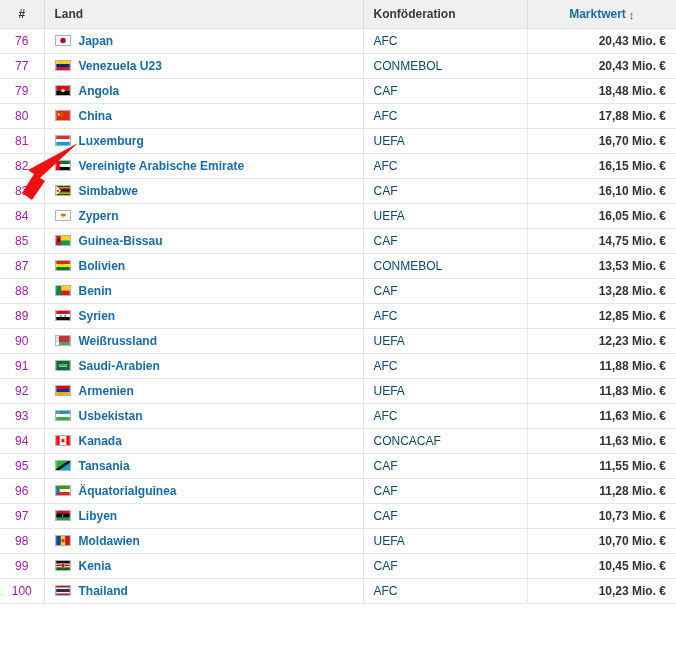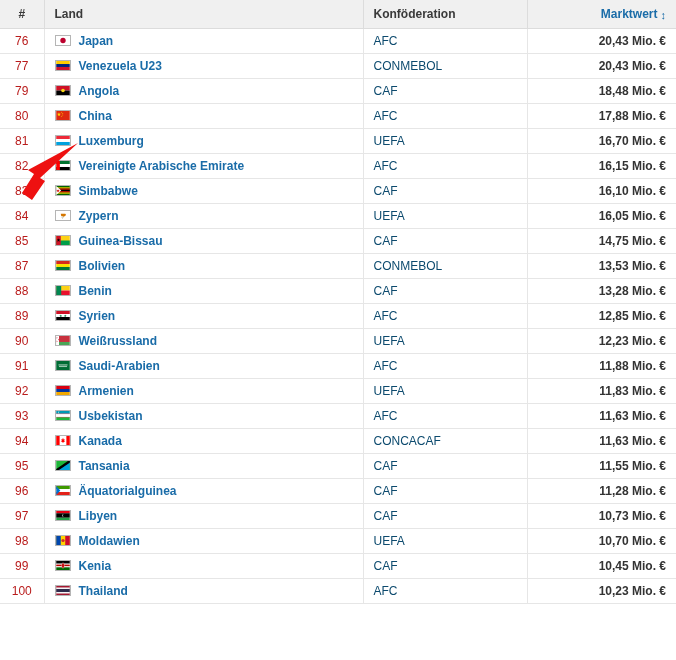--- a/index.html
+++ b/index.html
@@ -52,21 +52,20 @@
   }
   thead th.th-land {
     text-align: left;
     margin-left: 20px;
   }
   thead th.th-conf {
     text-align: left;
     border-left: 1px solid #dcdcdc;
   }
   thead th.th-value {
-    text-align: right;
     border-left: 1px solid #dcdcdc;
     color: #1a6ca8;
   }
   .sort-icon {
     display: inline-block;
     margin-left: 3px;
     font-size: 11px;
     line-height: 1;
     color: #1a6ca8;
     vertical-align: -1px;
@@ -80,21 +79,21 @@
     padding: 0 10px;
     vertical-align: middle;
     box-sizing: border-box;
     background: #ffffff;
     white-space: nowrap;
     overflow: hidden;
   }
 
   td.td-rank {
     text-align: center;
-    color: #b91c1c;
+    color: #a21caf;
     font-size: 12px;
     border-right: 1px solid #e6e6e6;
     padding: 0;
   }
   td.td-land {
     text-align: left;
     padding-left: 10px;
   }
   td.td-conf {
     text-align: left;

